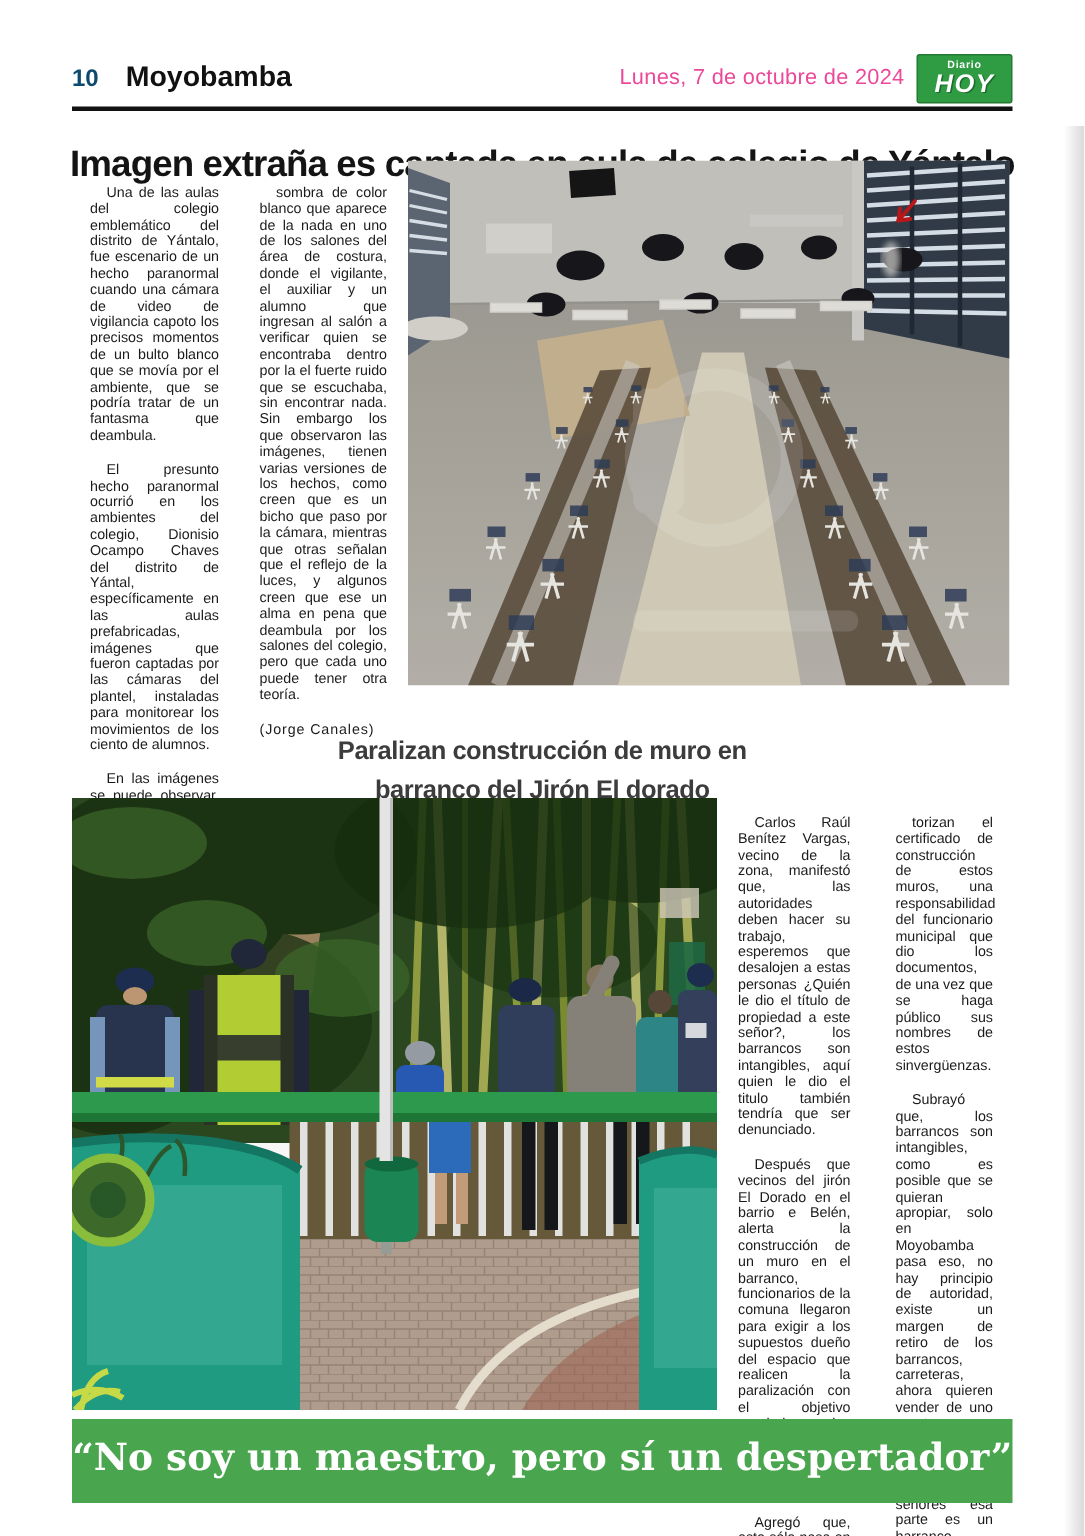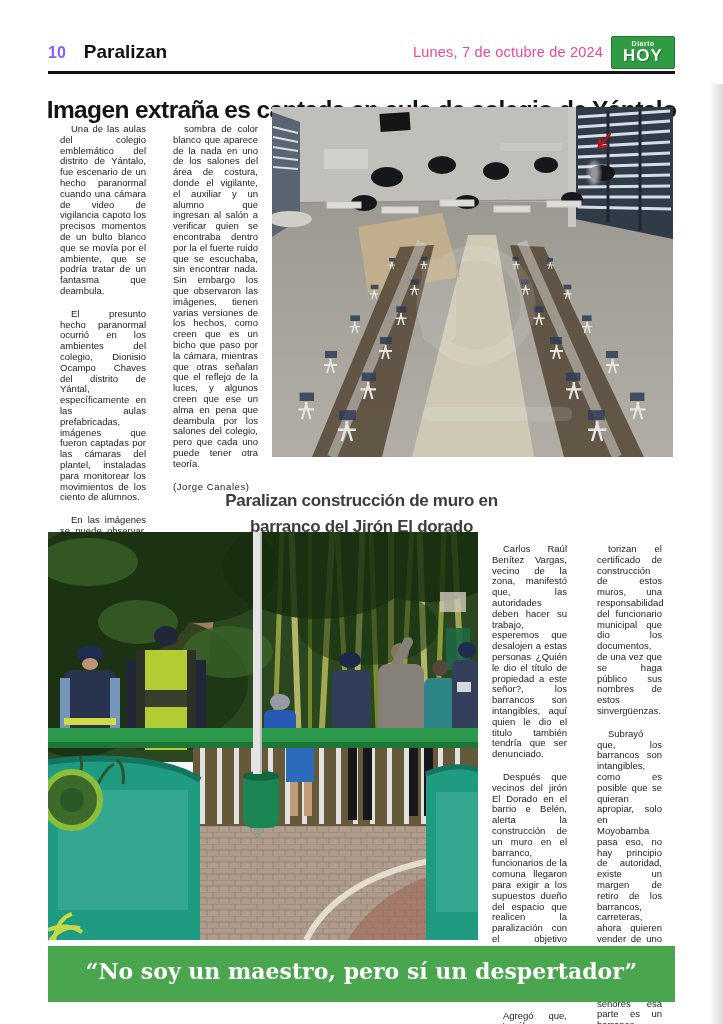--- a/index.html
+++ b/index.html
@@ -4,29 +4,29 @@
 <style>
   html,body{margin:0;padding:0;background:#ffffff;}
   .page{position:relative;width:723px;height:1024px;background:#ffffff;overflow:hidden;
         font-family:"Liberation Sans", sans-serif;color:#1b1b1b;}
   .page-edge-right{position:absolute;right:0;top:84px;width:14px;bottom:0;
         background:linear-gradient(to right,#ffffff,#d9d9d9);}
   
   .hdr{position:absolute;left:48px;top:34px;width:627px;height:36px;
        display:flex;justify-content:space-between;align-items:center;}
   .hdr-left{display:flex;align-items:baseline;gap:18px;}
-  .pagenum{font-size:16px;font-weight:bold;color:#8b5cf6;}
+  .pagenum{font-size:16px;font-weight:bold;color:#0c4a6e;}
   .section{font-size:19px;font-weight:bold;color:#111;}
   .hdr-right{display:flex;align-items:center;gap:8px;}
   .date{font-size:14.5px;color:#ec4899;letter-spacing:.2px;}
   .logo{width:62px;height:31px;background:#2f9b43;border:1px solid #237a33;border-radius:2px;
         display:flex;flex-direction:column;align-items:center;justify-content:center;line-height:1;}
   .logo-top{font-size:7px;font-weight:bold;color:#fff;letter-spacing:.5px;}
   .logo-main{font-size:17px;font-weight:bold;color:#fff;letter-spacing:1px;
-             text-shadow:1px 1px 0 #1c6b2c;}
+             text-shadow:1px 1px 0 #1c6b2c;font-style:italic;}
   .rule{position:absolute;left:48px;top:71px;width:627px;height:3px;background:#121212;}
   
   .headline1{position:absolute;left:40px;top:80px;width:643px;text-align:center;
              font-size:24.5px;font-weight:bold;letter-spacing:-0.6px;color:#141414;}
   .headline2{position:absolute;left:48px;top:474px;width:627px;text-align:center;
              font-size:17px;line-height:26px;font-weight:bold;letter-spacing:-0.3px;color:#3c3c3c;}
   
   .bodycol p{margin:12px;font-size:9.5px;line-height:10.8px;text-align:justify;
              text-indent:11px;color:#1b1b1b;}
   .byline{text-indent:0 !important;letter-spacing:.6px;}
@@ -36,34 +36,34 @@
   .a1-col2{position:absolute;left:113px;top:2px;width:109px;}
   .a1-fig{position:absolute;left:224px;top:-3px;width:401px;height:350px;}
   
   .a2{position:absolute;left:48px;top:532px;width:627px;height:410px;}
   .a2-fig{position:absolute;left:0;top:0;width:430px;height:408px;}
   .a2-col1{position:absolute;left:432px;top:0;width:99px;}
   .a2-col2{position:absolute;left:537px;top:0;width:89px;}
   
   .banner{position:absolute;left:48px;top:946px;width:627px;height:56px;background:#4aa64e;
           display:flex;align-items:center;justify-content:center;}
-  .banner span{font-family:"DejaVu Serif", serif;font-weight:bold;font-size:22px;color:#ffffff;
+  .banner span{font-family:"DejaVu Serif", serif;font-weight:bold;font-size:25px;color:#ffffff;
                padding-bottom:6px;}
   svg{display:block;}
 </style>
 </head>
 <body>
 
 <div class="page">
   <div class="page-edge-right"></div>
 
   <div class="hdr">
     <div class="hdr-left">
       <span class="pagenum">10</span>
-      <span class="section">Paralizan</span>
+      <span class="section">Moyobamba</span>
     </div>
     <div class="hdr-right">
       <span class="date">Lunes, 7 de octubre de 2024</span>
       <div class="logo">
         <span class="logo-top">Diario</span>
         <span class="logo-main">HOY</span>
       </div>
     </div>
   </div>
   <div class="rule"></div>

